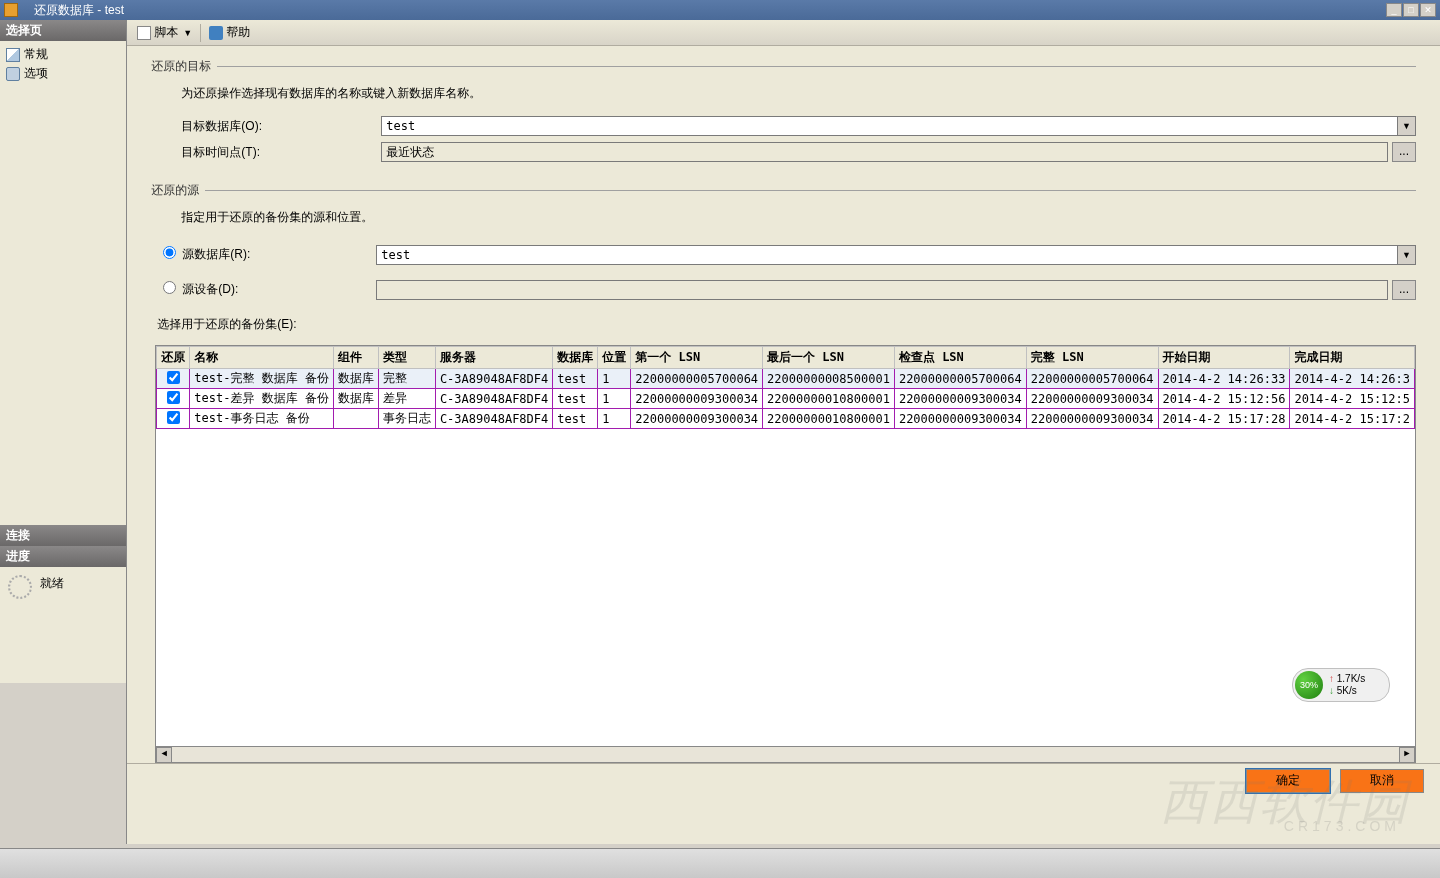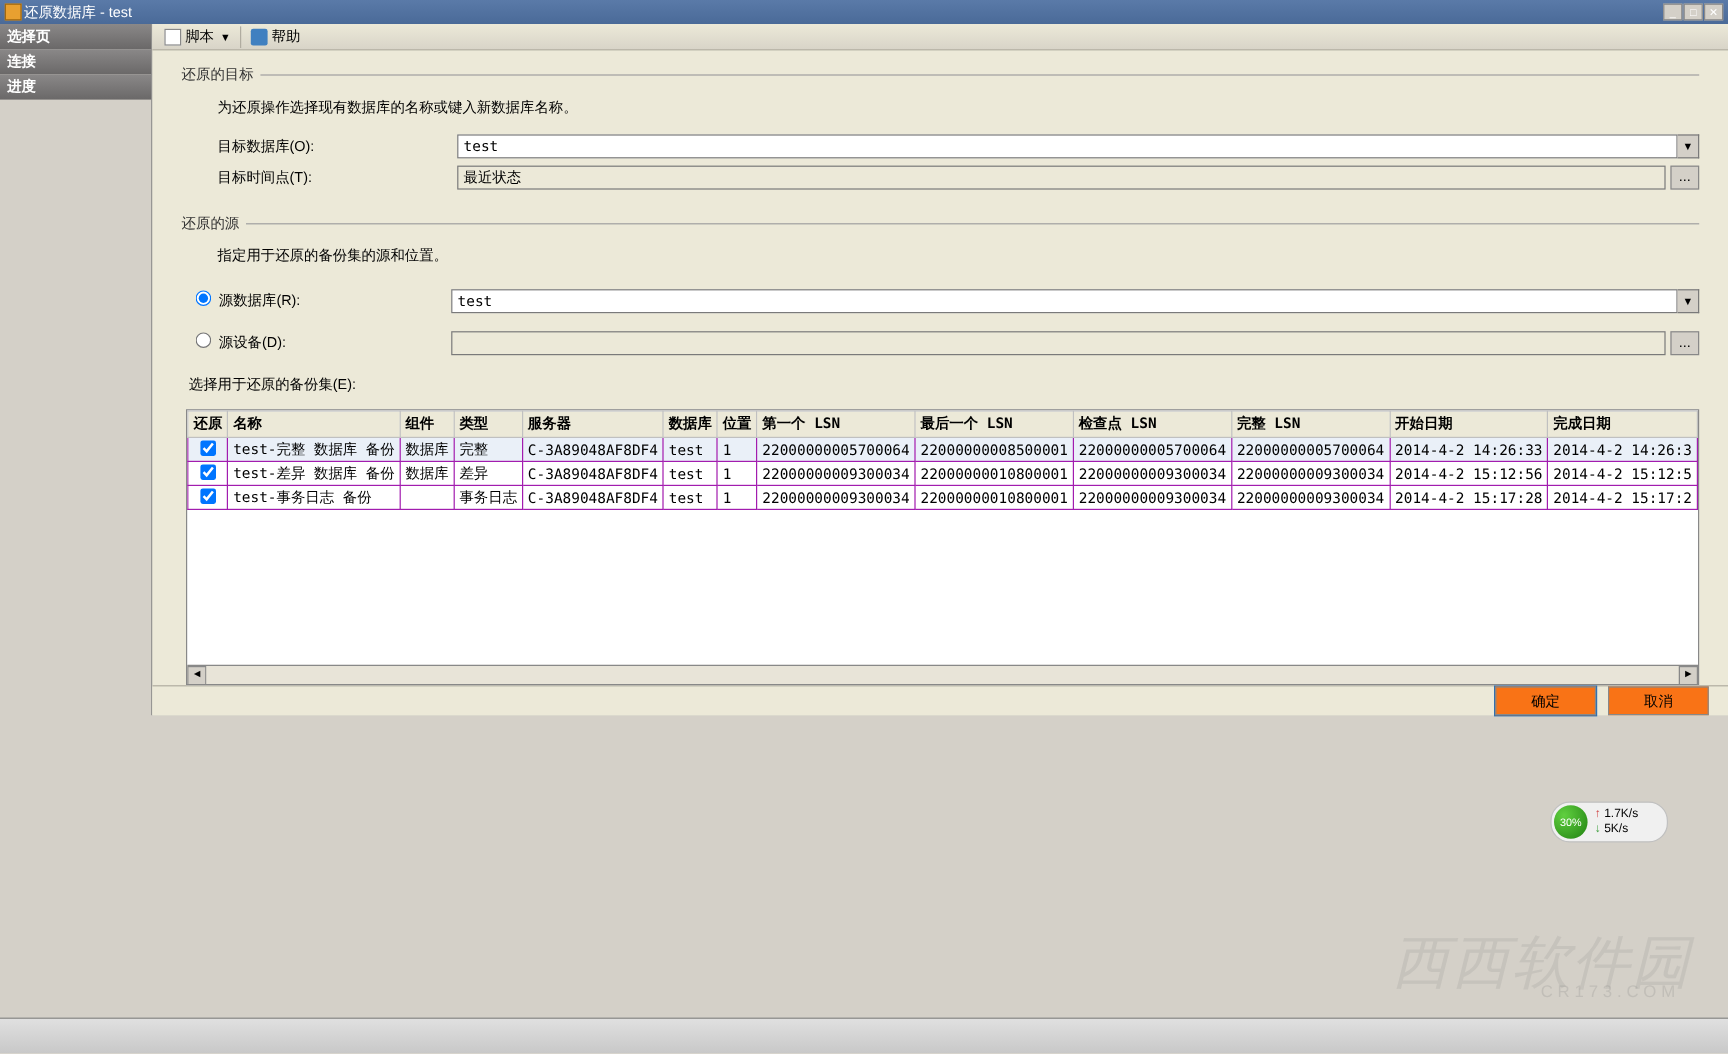--- a/index.html
+++ b/index.html
@@ -14,39 +14,39 @@
 }
 .titlebar {
   background: linear-gradient(#5a7aa8, #4a6a98);
   color: #fff;
   height: 20px;
   display: flex;
   align-items: center;
   padding: 0 4px;
   justify-content: space-between;
 }
-.titlebar-left { display: flex; align-items: center; gap: 2px; }
+.titlebar-left { display: flex; align-items: center; gap: 16px; }
 .titlebar-icon {
   width: 14px; height: 14px;
   background: #e8a030;
   border: 1px solid #a06810;
 }
 .window-controls { display: flex; gap: 1px; }
 .win-btn {
   width: 16px; height: 14px;
   background: #d4d0c8;
   border: 1px solid #888;
   font-size: 9px;
   display: flex; align-items: center; justify-content: center;
   cursor: pointer;
 }
 
 .main-layout {
   display: flex;
-  height: 576px;
+  height: 824px;
 }
 
 .sidebar {
   width: 208px;
   background: #d4d0c8;
   border-right: 1px solid #888;
   display: flex;
   flex-direction: column;
 }
 .sidebar-section-header {
@@ -300,24 +300,38 @@
     <div class="win-btn">_</div>
     <div class="win-btn">□</div>
     <div class="win-btn">✕</div>
   </div>
 </div>
 
 <div class="main-layout">
 
   <div class="sidebar">
     <div class="sidebar-section-header">选择页</div>
+    <div class="sidebar-section-body sidebar-select-body">
+      <div class="sidebar-item">
+        <span class="sidebar-icon icon-page"></span>
+        <span>常规</span>
+      </div>
+      <div class="sidebar-item">
+        <span class="sidebar-icon icon-gear"></span>
+        <span>选项</span>
+      </div>
+    </div>
 
     <div class="sidebar-section-header">连接</div>
 
     <div class="sidebar-section-header">进度</div>
+    <div class="sidebar-section-body progress-body">
+      <div class="spinner"></div>
+      <span>就绪</span>
+    </div>
   </div>
 
   <div class="content">
     <div class="toolbar">
       <div class="tb-btn">
         <span class="tb-icon tb-script"></span>
         <span>脚本</span>
         <span class="tb-dropdown">▼</span>
       </div>
       <div class="tb-sep"></div>

